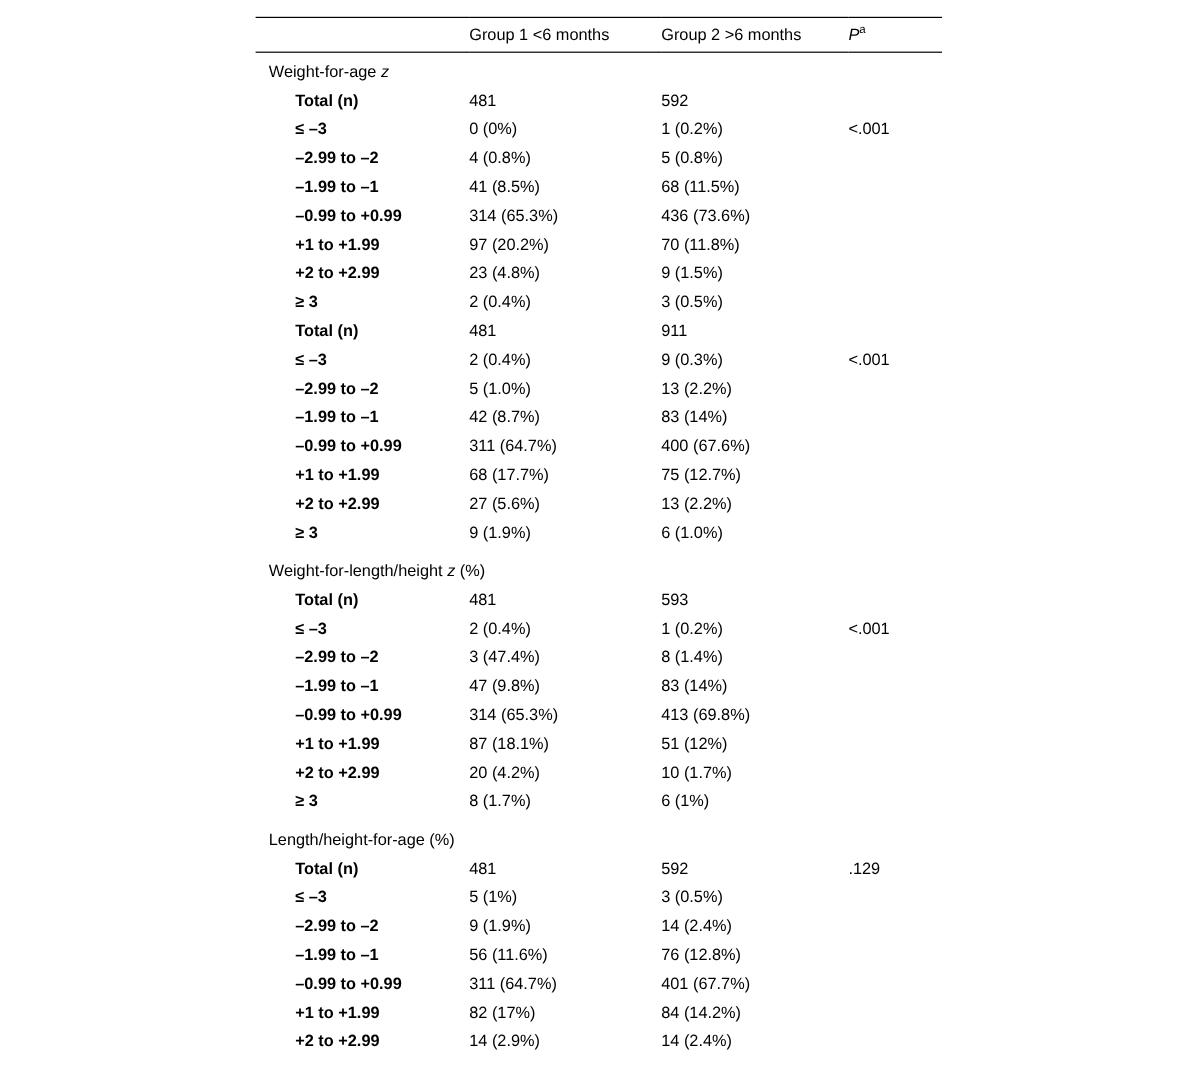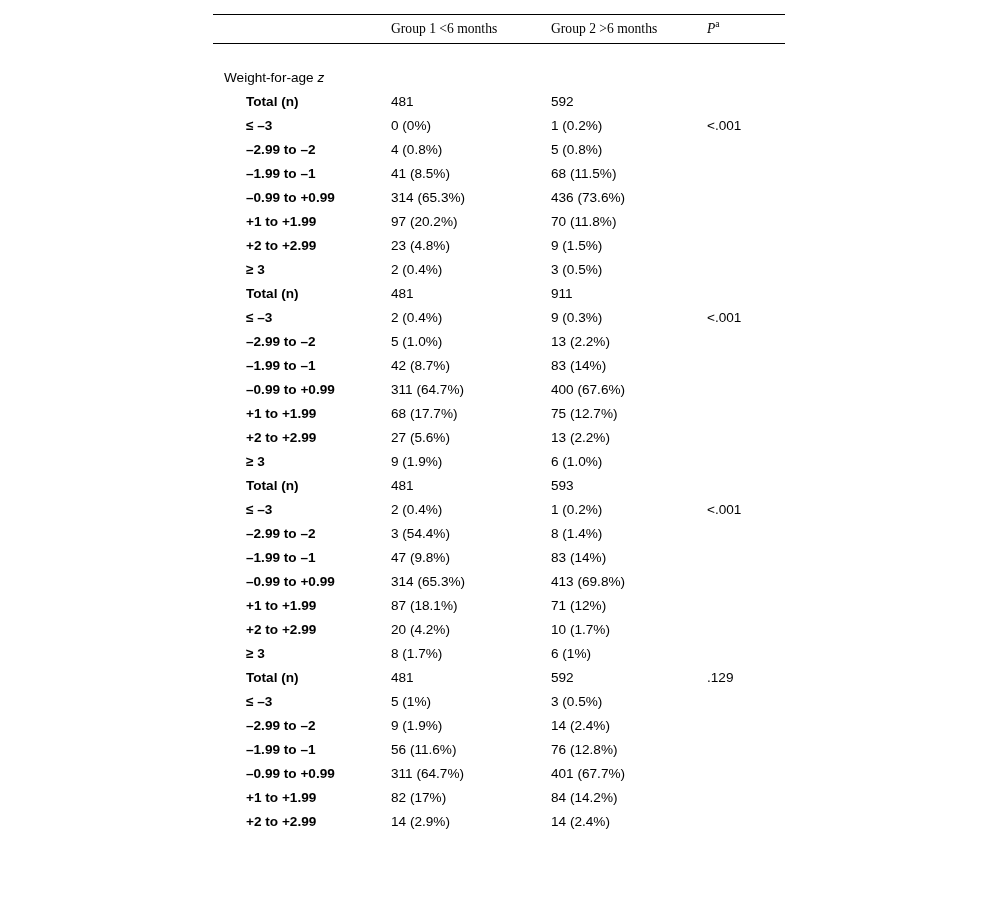--- a/index.html
+++ b/index.html
@@ -32,35 +32,34 @@
   table.stats col.c-g2     { width: 156px; }
   table.stats col.c-p      { width: 78px; }
 
   
   table.stats thead tr.head-row > th {
     border-top: 1.6px solid #000;
     border-bottom: 1.6px solid #000;
     padding-top: 7px;
     padding-bottom: 7px;
     vertical-align: bottom;
-    font-family: Liberation Serif, serif;
   }
 
   th, td {
     text-align: left;
     font-weight: normal;
     padding: 0;
     vertical-align: baseline;
   }
   thead th {
     font-size: 13.6px;
   }
 
   
-  tbody tr.sec-head.first-sec > td { padding-top: 27px; }
+  tbody tr.sec-head.first-sec > td { padding-top: 9px; }
   tbody tr.sec-head > td { padding-top: 8px; }
 
   td.label, th.label { padding-left: 11px; }
   td.label.indent { padding-left: 33px; font-weight: bold; }
   td, th.num { padding-left: 0; }
 
   tbody td { height: 24px; padding-bottom: 0; }
 
   .ital { font-style: italic; }
   sup.supa {
@@ -183,68 +182,74 @@
           <td class="num">27 (5.6%)</td>
           <td class="num">13 (2.2%)</td>
           <td class="num"></td>
         </tr>
         <tr class="data-row">
           <td class="label indent">≥ 3</td>
           <td class="num">9 (1.9%)</td>
           <td class="num">6 (1.0%)</td>
           <td class="num"></td>
         </tr>
+        <tr class="sec-head">
+          <td class="label" colspan="4"><span class="nowrap"><span>Weight-for-length/height </span><span class="ital">z</span><span> (%)</span></span></td>
+        </tr>
         <tr class="data-row">
           <td class="label indent">Total (n)</td>
           <td class="num">481</td>
           <td class="num">593</td>
           <td class="num"></td>
         </tr>
         <tr class="data-row">
           <td class="label indent">≤ –3</td>
           <td class="num">2 (0.4%)</td>
           <td class="num">1 (0.2%)</td>
           <td class="num">&lt;.001</td>
         </tr>
         <tr class="data-row">
           <td class="label indent">–2.99 to –2</td>
-          <td class="num">3 (54.4%)</td>
+          <td class="num">3 (47.4%)</td>
           <td class="num">8 (1.4%)</td>
           <td class="num"></td>
         </tr>
         <tr class="data-row">
           <td class="label indent">–1.99 to –1</td>
           <td class="num">47 (9.8%)</td>
           <td class="num">83 (14%)</td>
           <td class="num"></td>
         </tr>
         <tr class="data-row">
           <td class="label indent">–0.99 to +0.99</td>
           <td class="num">314 (65.3%)</td>
           <td class="num">413 (69.8%)</td>
           <td class="num"></td>
         </tr>
         <tr class="data-row">
           <td class="label indent">+1 to +1.99</td>
           <td class="num">87 (18.1%)</td>
-          <td class="num">71 (12%)</td>
+          <td class="num">51 (12%)</td>
           <td class="num"></td>
         </tr>
         <tr class="data-row">
           <td class="label indent">+2 to +2.99</td>
           <td class="num">20 (4.2%)</td>
           <td class="num">10 (1.7%)</td>
           <td class="num"></td>
         </tr>
         <tr class="data-row">
           <td class="label indent">≥ 3</td>
           <td class="num">8 (1.7%)</td>
           <td class="num">6 (1%)</td>
           <td class="num"></td>
         </tr>
+        <tr class="sec-head">
+          <td class="label" colspan="4"><span class="nowrap"><span>Length/height-for-age (%)</span><span class="ital"></span><span></span></span></td>
+        </tr>
         <tr class="data-row">
           <td class="label indent">Total (n)</td>
           <td class="num">481</td>
           <td class="num">592</td>
           <td class="num">.129</td>
         </tr>
         <tr class="data-row">
           <td class="label indent">≤ –3</td>
           <td class="num">5 (1%)</td>
           <td class="num">3 (0.5%)</td>

